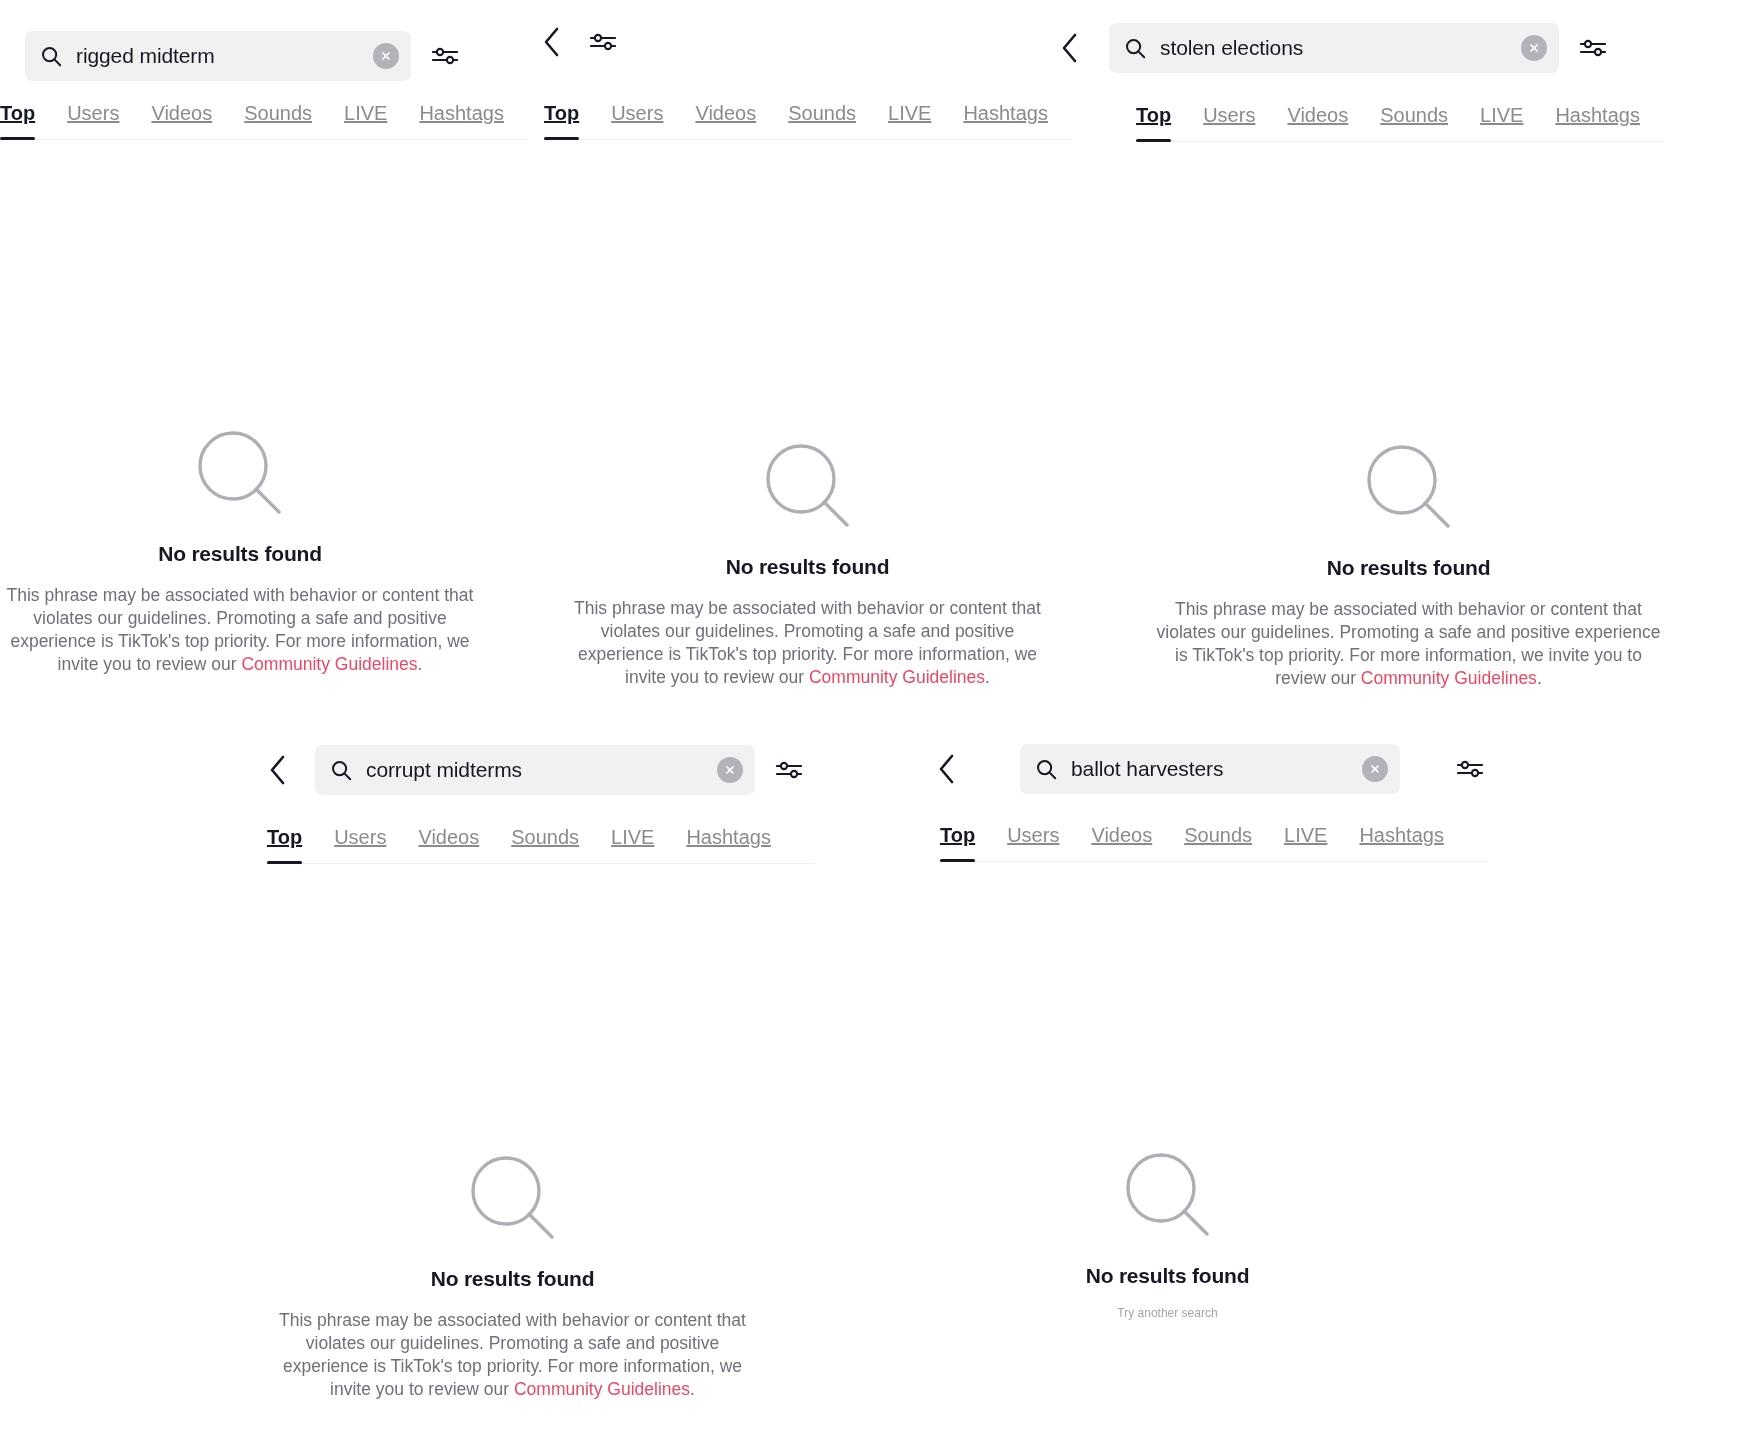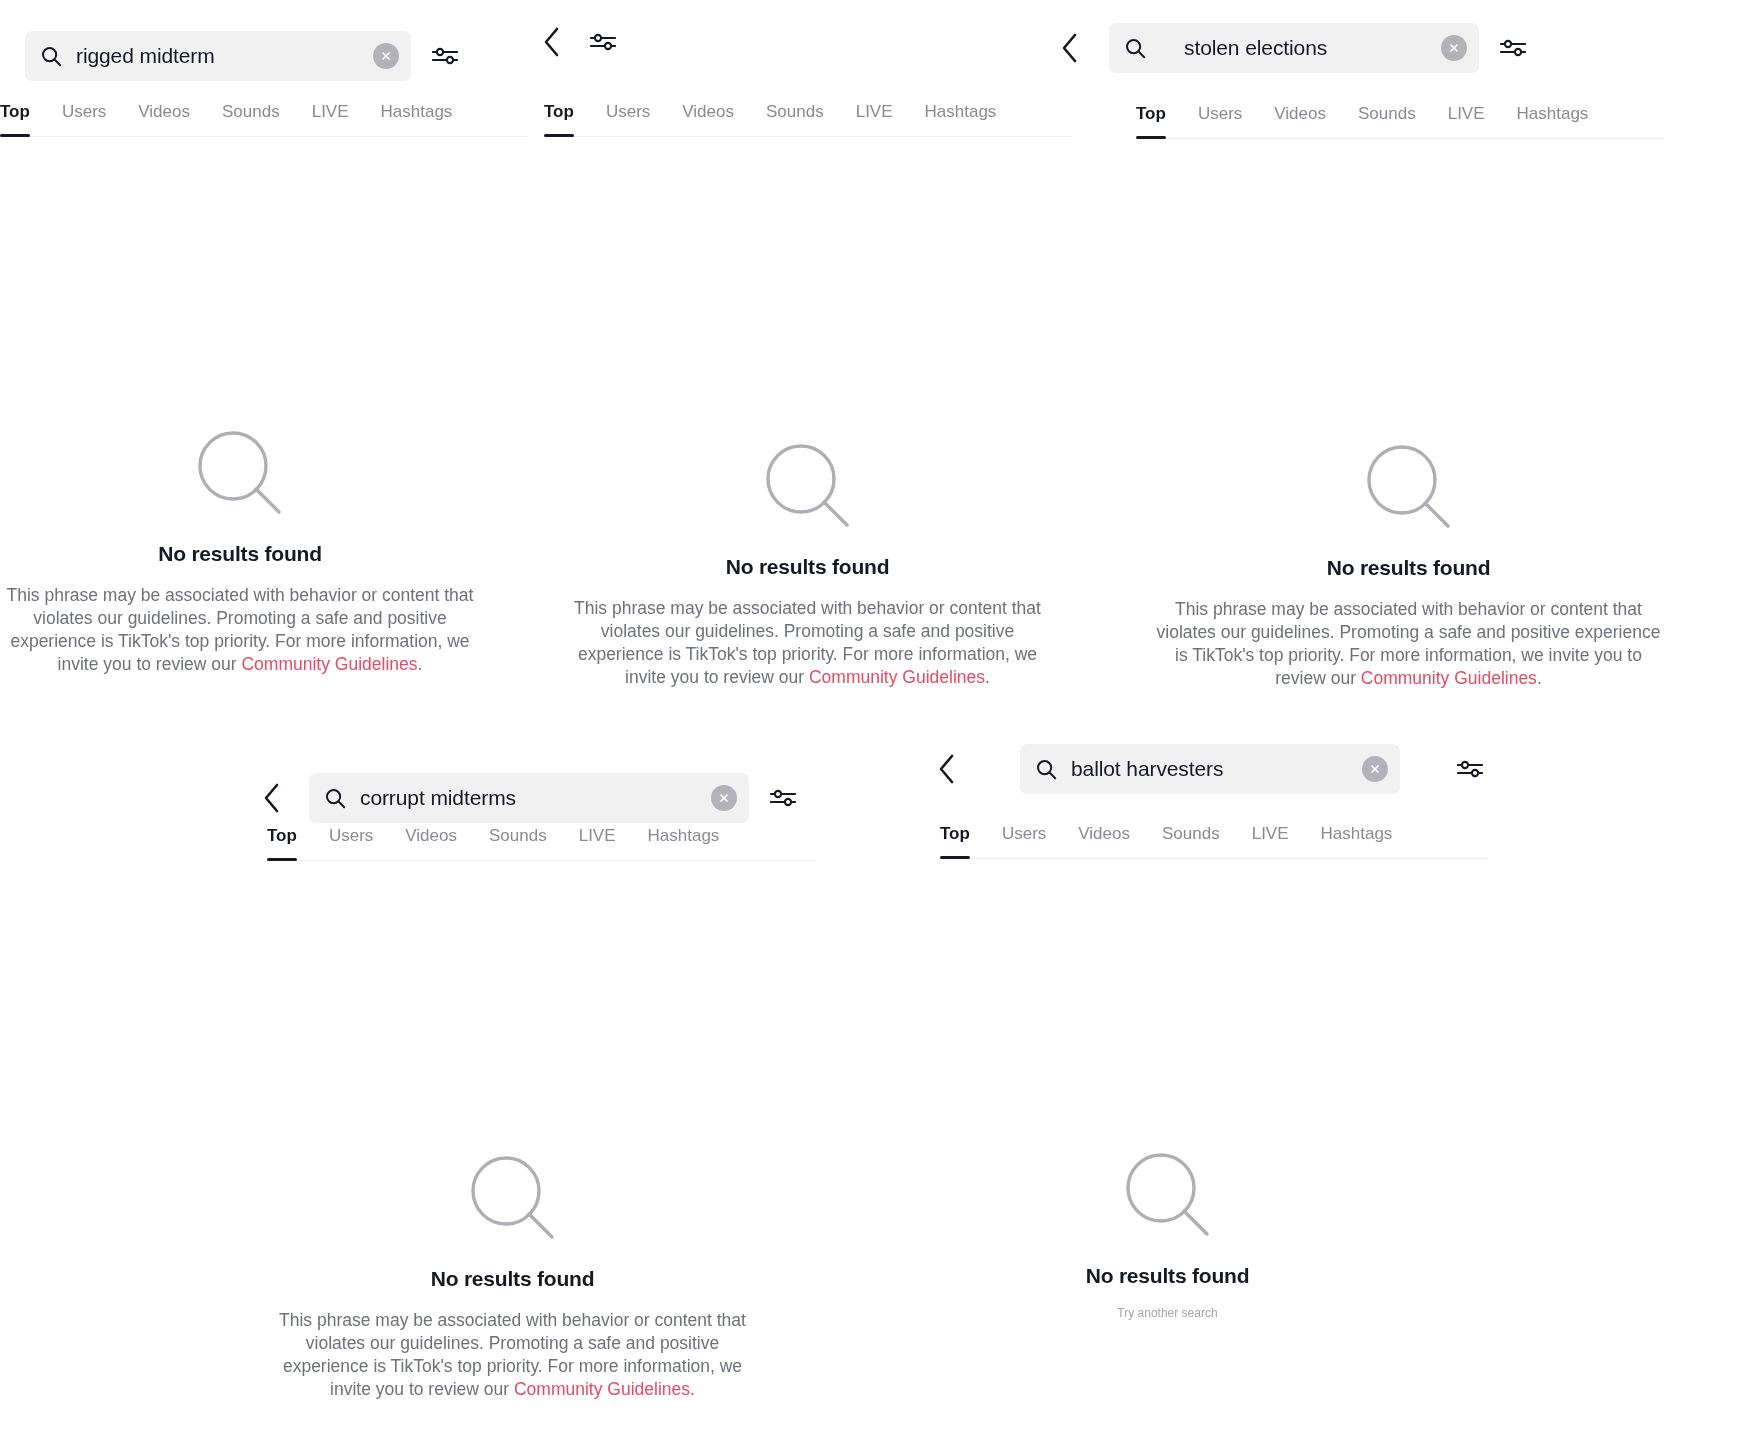--- a/index.html
+++ b/index.html
@@ -72,26 +72,27 @@
 
   
   .tabs {
     position: absolute;
     display: flex;
     align-items: flex-end;
     border-bottom: 1px solid #f0f0f1;
   }
   .tab {
     position: relative;
-    font-size: 17px;
+    font-size: 20px;
     color: #8a8b91;
     padding: 4px 0 14px 0;
     margin-right: 32px;
     white-space: nowrap;
     cursor: pointer;
+    text-decoration: underline;
   }
   .tab:last-child { margin-right: 0; }
   .tab.active {
     color: #161823;
     font-weight: bold;
   }
   .tab.active::after {
     content: "";
     position: absolute;
     left: 0; right: 0; bottom: -1px;
@@ -227,21 +228,21 @@
 </div>
 
 <div class="panel">
 
   <div class="search-row" style="left:1053px; top:23px; width:620px;">
     <div class="back-chevron">
       <svg width="20" height="32" viewBox="0 0 20 32">
           <polyline points="15,3 4,16 15,29" fill="none" stroke="#161823" stroke-width="2.6" stroke-linecap="round" stroke-linejoin="round"></polyline>
         </svg>
     </div>
-    <div class="search-box" style="width:370px; margin-left:22px;gap:24px;">
+    <div class="search-box" style="width:450px; margin-left:22px;">
       <span class="search-glass">
         <svg width="21" height="21" viewBox="0 0 21 21">
             <circle cx="8.6" cy="8.6" r="6.6" fill="none" stroke="#161823" stroke-width="2"></circle>
             <line x1="13.4" y1="13.4" x2="19.2" y2="19.2" stroke="#161823" stroke-width="2" stroke-linecap="round"></line>
           </svg>
       </span>
       <span class="search-value" placeholder="Search">stolen elections</span>
       <span class="clear-btn">
         <svg width="14" height="14" viewBox="0 0 14 14">
             <line x1="4" y1="4" x2="10" y2="10" stroke="#ffffff" stroke-width="1.7" stroke-linecap="round"></line>
@@ -277,21 +278,21 @@
     </div>
     <div class="empty-title">No results found</div>
     <div class="empty-desc" style="width:505px;">
       <span>This phrase may be associated with behavior or content that violates our guidelines. Promoting a safe and positive experience is TikTok's top priority. For more information, we invite you to review our </span><span class="gl-link">Community Guidelines</span><span>.</span>
     </div>
   </div>
 </div>
 
 <div class="panel">
 
-  <div class="search-row" style="left:255px; top:745px; width:560px;margin-top:28px;">
+  <div class="search-row" style="left:261px; top:745px; width:560px;">
     <div class="back-chevron">
       <svg width="20" height="32" viewBox="0 0 20 32">
           <polyline points="15,3 4,16 15,29" fill="none" stroke="#161823" stroke-width="2.6" stroke-linecap="round" stroke-linejoin="round"></polyline>
         </svg>
     </div>
     <div class="search-box" style="width:440px; margin-left:20px;">
       <span class="search-glass">
         <svg width="21" height="21" viewBox="0 0 21 21">
             <circle cx="8.6" cy="8.6" r="6.6" fill="none" stroke="#161823" stroke-width="2"></circle>
             <line x1="13.4" y1="13.4" x2="19.2" y2="19.2" stroke="#161823" stroke-width="2" stroke-linecap="round"></line>

